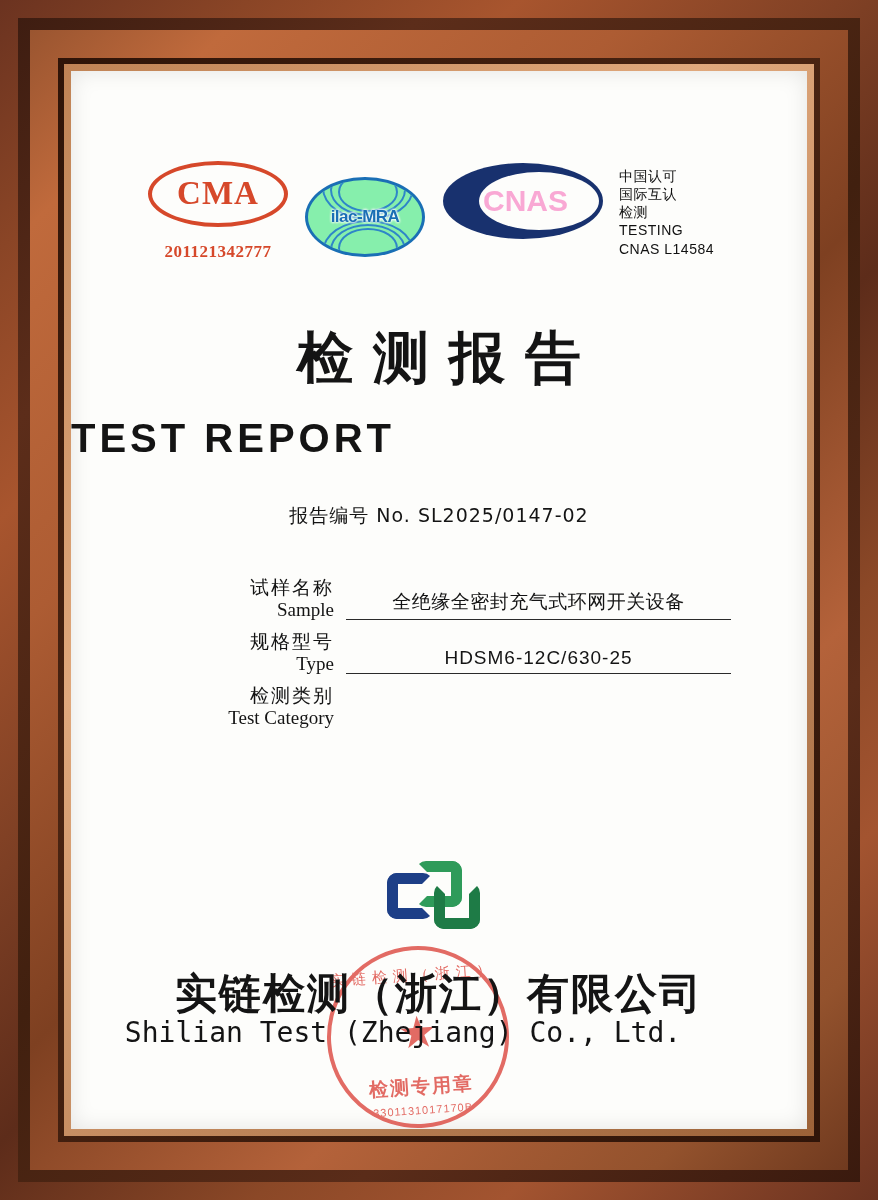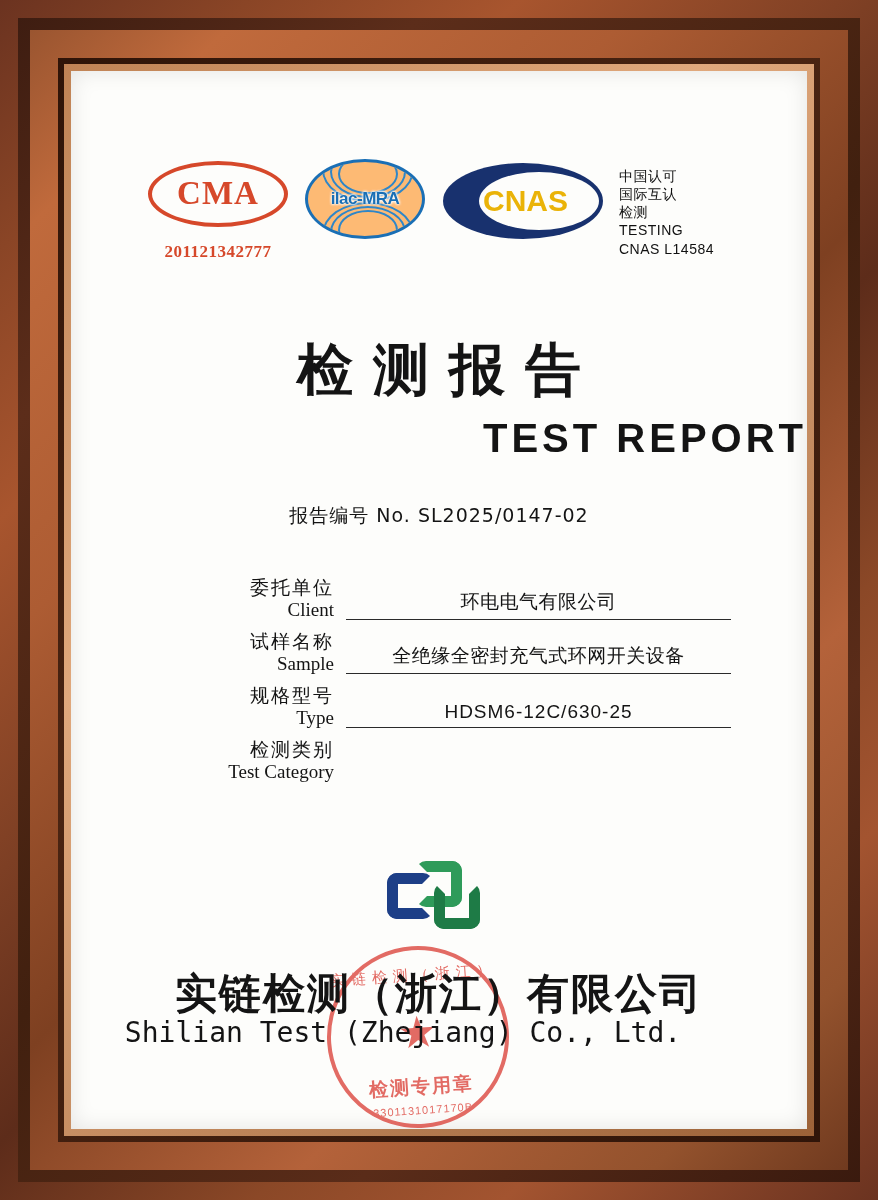--- a/index.html
+++ b/index.html
@@ -117,27 +117,27 @@
   }
 
   .ilac-block {
     position: absolute;
     left: 228px; top: 4px;
     width: 132px;
     height: 86px;
   }
   .ilac-circle {
     position: absolute;
-    left: 6px; top: 0;
+    left: 6px; top: 18px;
     width: 120px; height: 80px;
     border: 3px solid #1a6fb5;
     border-radius: 50%;
     box-sizing: border-box;
     overflow: hidden;
-    background: #fdba74;
+    background: #86efac;
   }
   .ilac-arc {
     position: absolute;
     border: 2px solid #2e86c8;
     border-radius: 50%;
     box-sizing: border-box;
   }
   .ilac-label {
     position: absolute;
     left: 0; right: 0;
@@ -174,21 +174,21 @@
     background: #fdfdfb;
   }
   .cnas-word {
     position: absolute;
     left: 40px; top: 50%;
     transform: translateY(-50%);
     font-family: "Liberation Sans", sans-serif;
     font-weight: bold;
     font-size: 30px;
     letter-spacing: 0px;
-    color: #eab308;
+    color: #f9a8d4;
     z-index: 3;
   }
   .cnas-text-block {
     position: absolute;
     left: 548px; top: 12px;
     width: 150px;
     color: #111;
   }
   .cnas-cn {
     font-family: "DejaVu Sans", sans-serif;
@@ -208,27 +208,26 @@
     position: absolute;
     left: 0; top: 250px;
     width: 736px;
     text-align: center;
     font-family: "DejaVu Sans", sans-serif;
     font-weight: bold;
     font-size: 56px;
     letter-spacing: 20px;
     text-indent: 20px;
     color: #141414;
-    margin-top: 12px;
   }
   .title-en {
     position: absolute;
     left: 0; top: 345px;
     width: 736px;
-    text-align: right;
+    text-align: left;
     font-family: "Liberation Sans", sans-serif;
     font-weight: bold;
     font-size: 40px;
     letter-spacing: 4px;
     color: #141414;
   }
   .report-no {
     position: absolute;
     left: 0; top: 432px;
     width: 736px;
@@ -444,27 +443,20 @@
         <div class="cnas-en">CNAS L14584</div>
       </div>
     </div>
 
     <div class="title-cn">检测报告</div>
     <div class="title-en">TEST REPORT</div>
     <div class="report-no">报告编号 No. SL2025/0147-02</div>
 
     <div class="fields">
 
-      <div class="field-row">
-        <div class="field-label">
-          <span class="label-cn">委托单位</span>
-          <span class="label-en">Client</span>
-        </div>
-        <div class="field-value">环电电气有限公司</div>
-      </div>
 
       <div class="field-row">
         <div class="field-label">
           <span class="label-cn">试样名称</span>
           <span class="label-en">Sample</span>
         </div>
         <div class="field-value">全绝缘全密封充气式环网开关设备</div>
       </div>
 
       <div class="field-row">

